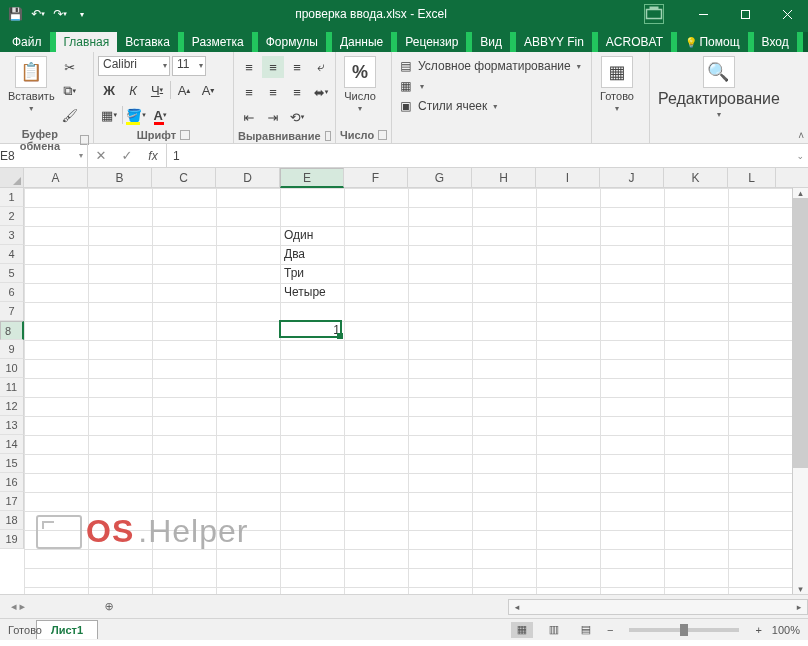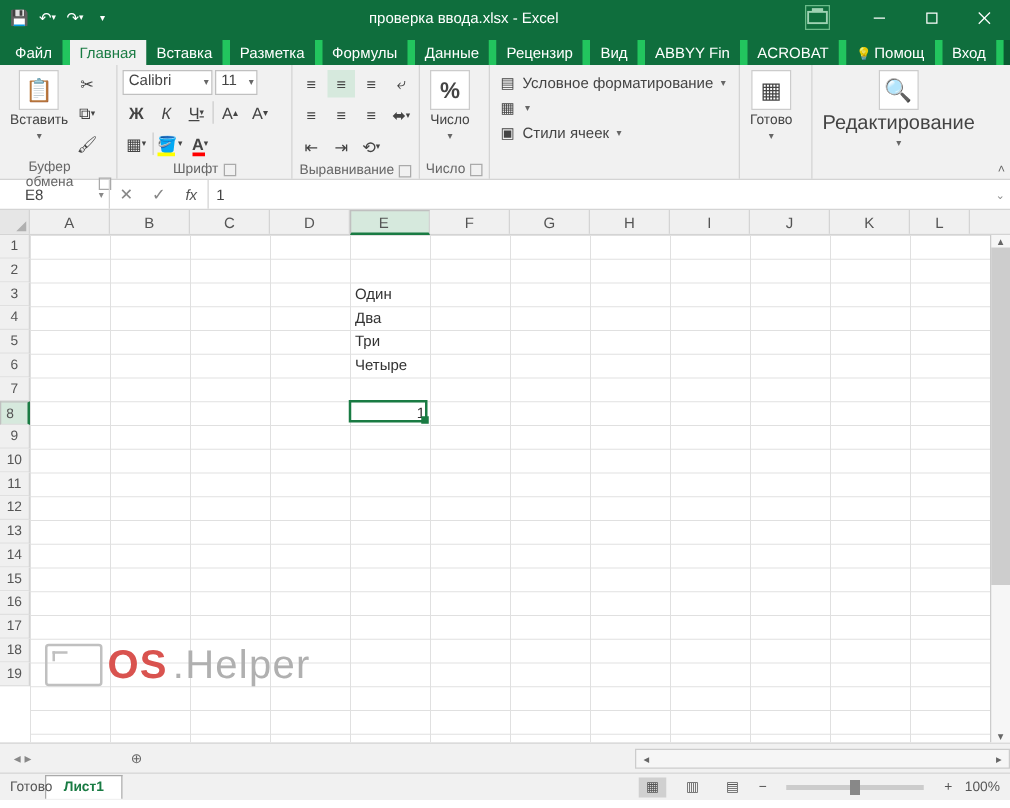--- a/index.html
+++ b/index.html
@@ -19,37 +19,37 @@
 .tabs .tab { padding: 3px 8px; cursor: pointer; border-right: 6px solid #22c55e; white-space: nowrap; }
 .tabs .tab.active { background: #f1f1f1; color: #197b43; border-right: none; }
 .tabs .spacer { flex: 1; }
 .tabs .tab.help::before { content: "💡"; font-size: 10px; margin-right: 2px; opacity:.9; }
 .tabs .tab.share::before { content: "👤"; font-size: 10px; margin-right: 3px; }
 
 
 .ribbon { height: 92px; background: #f1f1f1; border-bottom: 1px solid #d4d4d4; display: flex; }
 .group { border-right: 1px solid #d4d4d4; display: flex; flex-direction: column; padding: 2px 4px 0; }
 .group .gbody { flex: 1; display: flex; align-items: flex-start; }
-.group .gname { text-align: center; font-size: 11px; color: #666; padding: 2px 0; display:flex; align-items:flex-end; justify-content:center; gap:4px;}
+.group .gname { text-align: center; font-size: 11px; color: #666; padding: 2px 0; display:flex; align-items:center; justify-content:center; gap:4px;font-weight:bold;}
 .group .gname .lau { width:10px;height:10px;border:1px solid #aaa;position:relative; display:inline-block; }
 .grpcol { display: flex; flex-direction: column; gap: 2px; align-items: center; justify-content: center; }
 .rowctl { display: flex; gap: 2px; align-items: center; }
 .bigbtn { display:flex; flex-direction:column; align-items:center; padding:2px 4px; font-size:11px; color:#444; gap:2px;}
 .bigbtn .bic { width:32px; height:32px; background:#fff; border:1px solid #ccc; display:flex;align-items:center;justify-content:center;font-size:18px; }
 .smbtn { width:22px; height:22px; border:1px solid transparent; display:flex;align-items:center;justify-content:center; color:#444; font-size:13px;}
 .sel { height:20px; border:1px solid #c0c0c0; background:#fff; font-size:12px; padding:0 14px 0 4px; position:relative; color:#444;}
 .sel .dd{position:absolute;right:2px;top:4px;font-size:8px;color:#666;}
 .styrow{display:flex;align-items:center;gap:4px;font-size:12px;color:#444;padding:1px 2px;}
 .styrow .si{width:16px;height:16px;display:flex;align-items:center;justify-content:center;}
 .dd2{font-size:8px;color:#666;margin-left:2px;}
 .collapse{position:absolute;right:4px;bottom:2px;font-size:10px;color:#666;}
 
 
 .fbar { height: 24px; border-bottom: 1px solid #d4d4d4; display: flex; align-items: stretch; background:#fff; }
-.namebox { width: 88px; border-right: 1px solid #d4d4d4; display:flex;align-items:center;padding:0 20px;font-size:12px;color:#444;position:relative;}
+.namebox { width: 88px; border-right: 1px solid #d4d4d4; display:flex;align-items:center;padding:0 0;font-size:12px;color:#444;position:relative;}
 .namebox .dd{position:absolute;right:4px;font-size:8px;color:#888;}
 .fbtns{display:flex;align-items:center;border-right:1px solid #d4d4d4;}
 .fbtns .fb{width:26px;display:flex;align-items:center;justify-content:center;color:#888;font-size:13px;}
 .fbtns .fx{font-style:italic;font-size:12px;color:#555;}
 .finput{flex:1;display:flex;align-items:center;padding:0 6px;font-size:12px;color:#444;position:relative;}
 .finput .exp{position:absolute;right:4px;font-size:9px;color:#888;}
 
 
 .gridwrap{position:relative;height:426px;display:flex;flex-direction:column;}
 .colhdr{height:20px;display:flex;border-bottom:1px solid #d4d4d4;background:#f0f0f0;}

